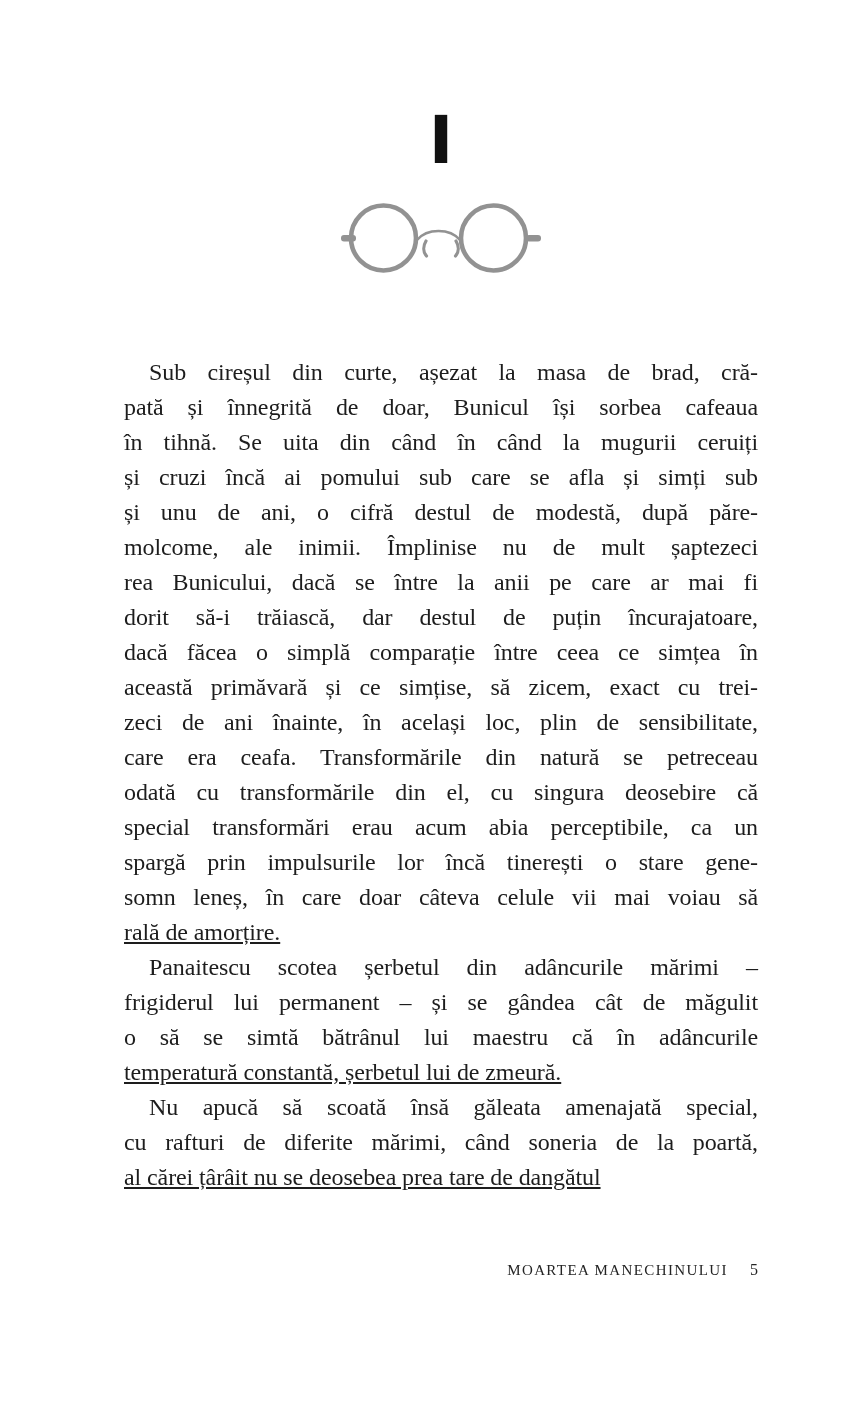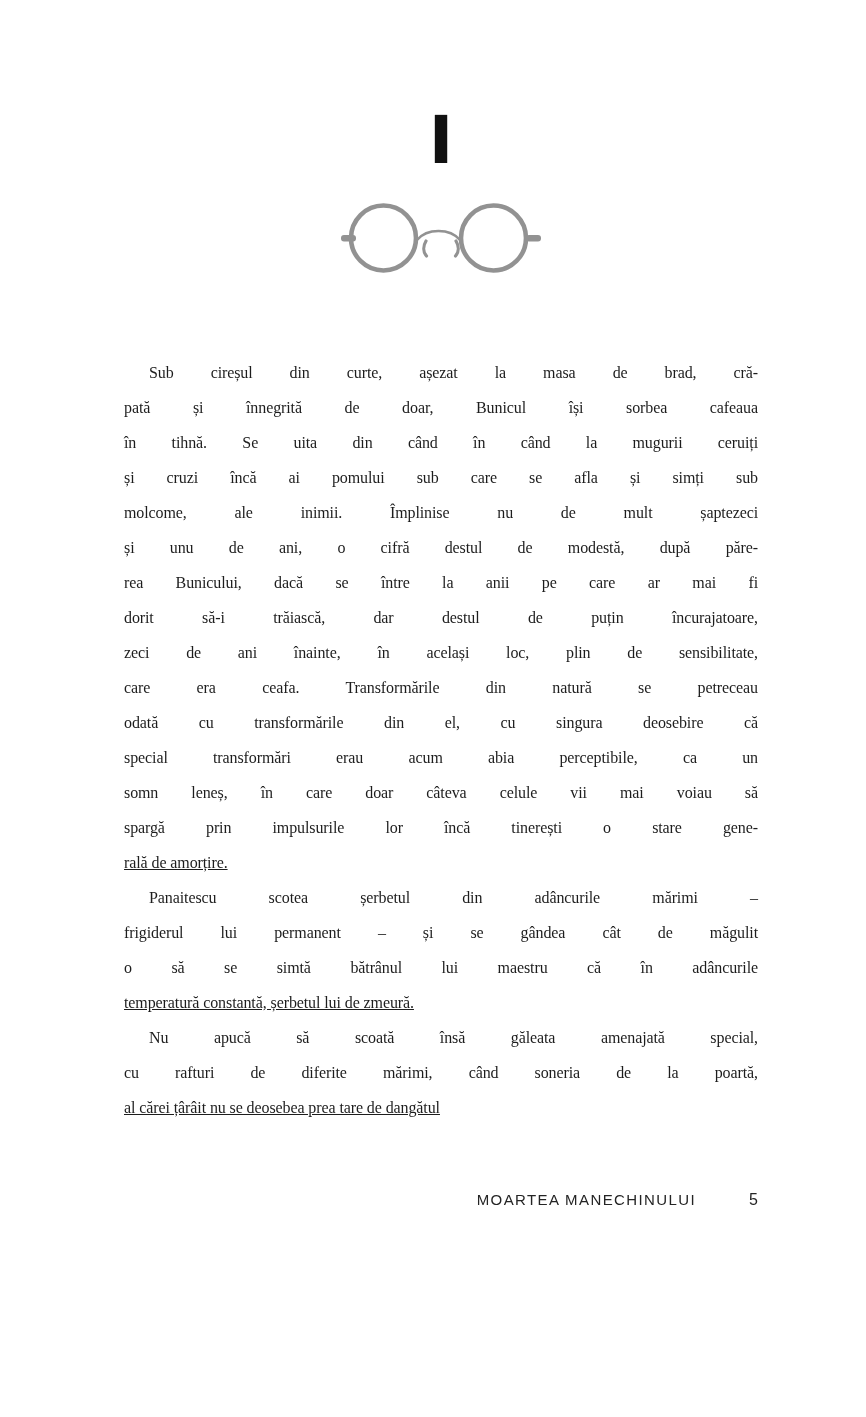--- a/index.html
+++ b/index.html
@@ -31,40 +31,40 @@
     color: #111111;
   }
   .ornament {
     margin-top: 18px;
     display: flex;
     justify-content: center;
     color: var(--ornament);
   }
   .body-text {
     margin-top: 65px;
-    font-size: 16px;
+    font-size: 24px;
     line-height: 35px;
     letter-spacing: -0.1px;
   }
   .para { display: block; }
   .line {
     text-align: justify;
     text-align-last: justify;
     text-justify: inter-word;
     white-space: normal;
   }
   .line.first { text-indent: 25px; }
   .line.last { text-align-last: left; text-decoration: underline; }
   .footer {
     margin-top: 66px;
     display: flex;
     justify-content: flex-end;
-    align-items: flex-start;
-    gap: 53px;
-    font-family: Liberation Sans, sans-serif;
+    align-items: flex-end;
+    gap: 22px;
+    font-family: Liberation Serif, serif;
     font-size: 15px;
     color: var(--footer_text);
   }
   .running-title {
     letter-spacing: 1.4px;
     text-transform: uppercase;
   }
   .page-number { letter-spacing: 0; font-size: 16px; }
 </style>
 </head>
@@ -85,30 +85,32 @@
       <path d="M 125 51 C 128 56, 128 62, 124.5 66" fill="none" stroke="currentColor" stroke-width="3.2" stroke-linecap="round"></path>
     </svg>
   </div>
 
   <div class="body-text">
       <div class="para">
         <div class="line first">Sub cireșul din curte, așezat la masa de brad, cră-</div>
         <div class="line">pată și înnegrită de doar, Bunicul își sorbea cafeaua</div>
         <div class="line">în tihnă. Se uita din când în când la mugurii ceruiți</div>
         <div class="line">și cruzi încă ai pomului sub care se afla și simți sub</div>
+        <div class="line">și unu de ani, o cifră destul de modestă, după păre-</div>
         <div class="line">molcome, ale inimii. Împlinise nu de mult șaptezeci</div>
-        <div class="line">și unu de ani, o cifră destul de modestă, după păre-</div>
         <div class="line">rea Bunicului, dacă se între la anii pe care ar mai fi</div>
         <div class="line">dorit să-i trăiască, dar destul de puțin încurajatoare,</div>
+        <div class="line">dacă făcea o simplă comparație între ceea ce simțea în</div>
+        <div class="line">această primăvară și ce simțise, să zicem, exact cu trei-</div>
         <div class="line">zeci de ani înainte, în același loc, plin de sensibilitate,</div>
         <div class="line">care era ceafa. Transformările din natură se petreceau</div>
         <div class="line">odată cu transformările din el, cu singura deosebire că</div>
         <div class="line">special transformări erau acum abia perceptibile, ca un</div>
+        <div class="line">spargă prin impulsurile lor încă tinerești o stare gene-</div>
         <div class="line">somn leneș, în care doar câteva celule vii mai voiau să</div>
-        <div class="line">spargă prin impulsurile lor încă tinerești o stare gene-</div>
         <div class="line last">rală de amorțire.</div>
       </div>
       <div class="para">
         <div class="line first">Panaitescu scotea șerbetul din adâncurile mărimi –</div>
         <div class="line">frigiderul lui permanent – și se gândea cât de măgulit</div>
         <div class="line">o să se simtă bătrânul lui maestru că în adâncurile</div>
         <div class="line last">temperatură constantă, șerbetul lui de zmeură.</div>
       </div>
       <div class="para">
         <div class="line first">Nu apucă să scoată însă găleata amenajată special,</div>

